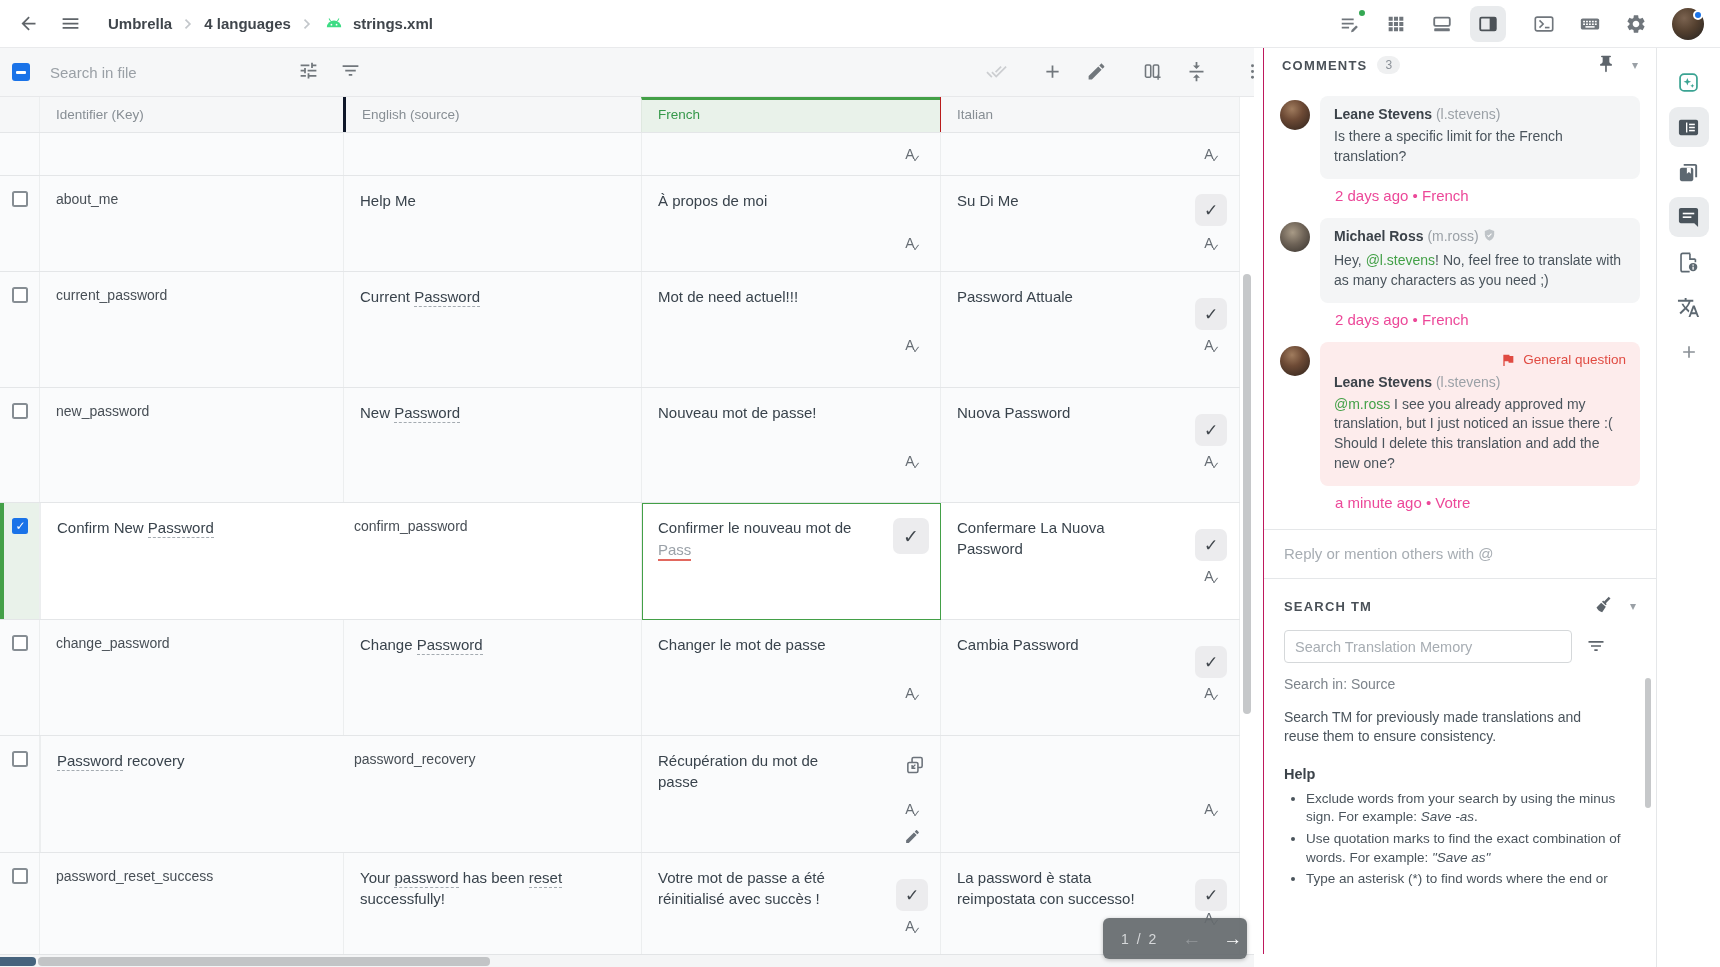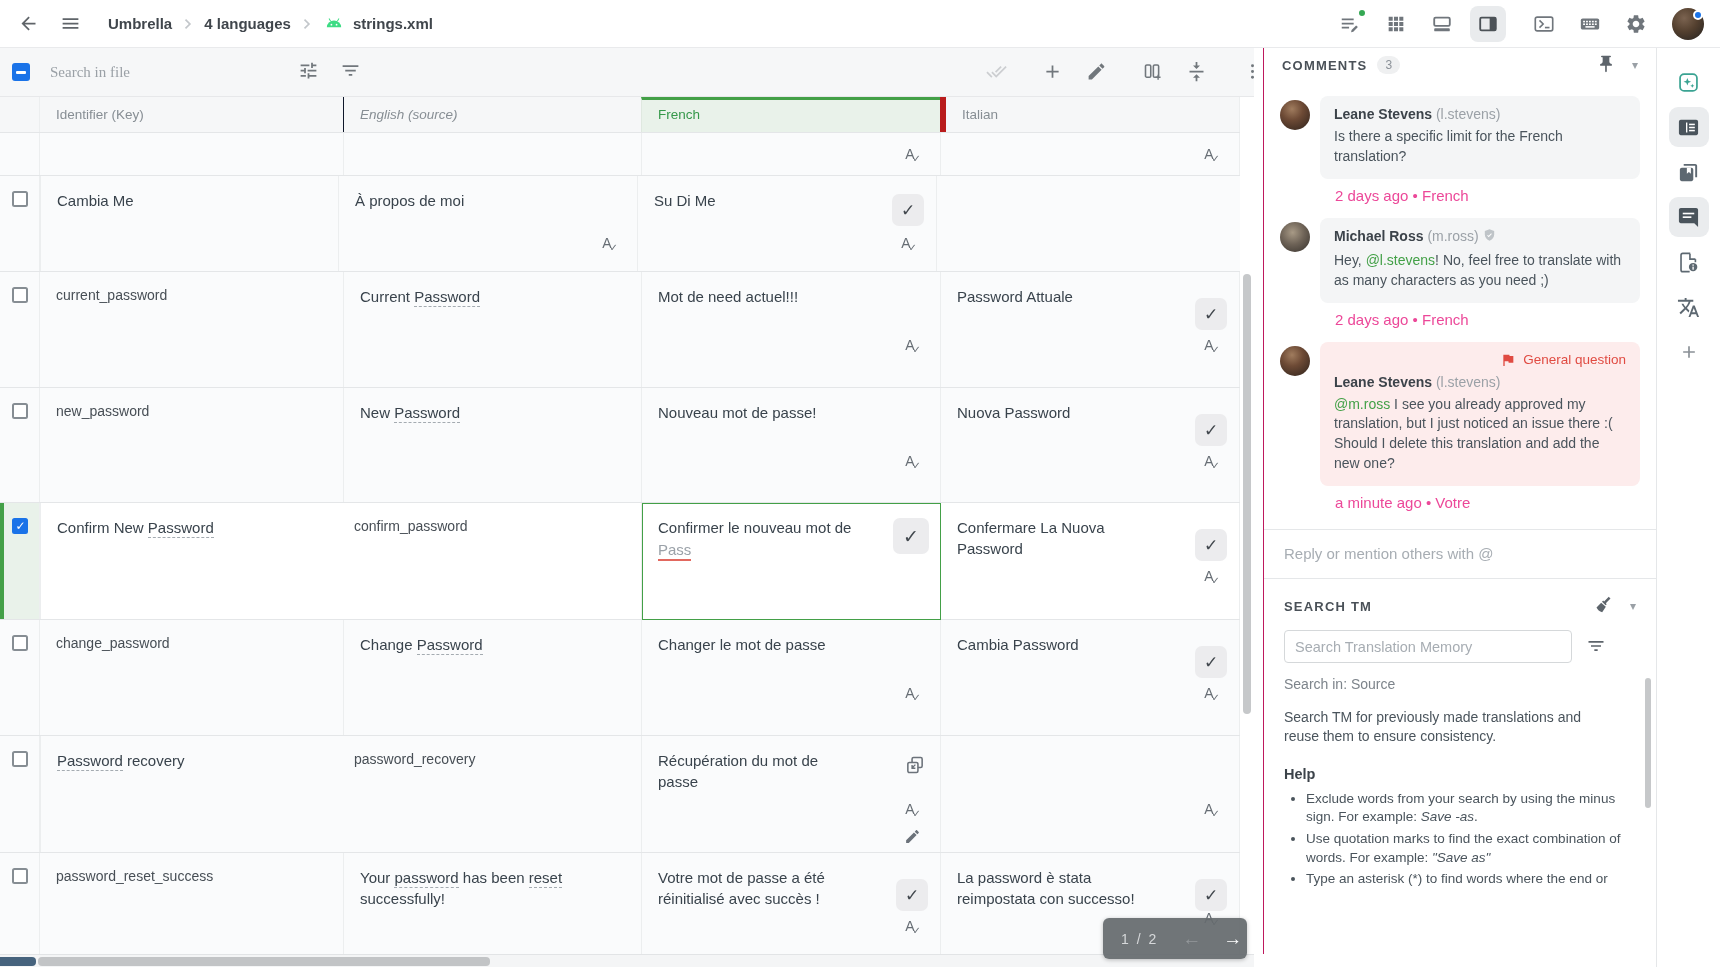--- a/index.html
+++ b/index.html
@@ -29,37 +29,37 @@
   .tb-avatar { position:relative; width:32px; height:32px; border-radius:50%; margin-left:8px; cursor:pointer;
     background:radial-gradient(circle at 38% 32%, #7b6350 0%, #54402f 45%, #23211f 100%); }
 
   
   .main { position:absolute; left:0; top:48px; width:1254px; height:919px; background:#fff; overflow:hidden; }
   .filterbar { position:absolute; left:0; top:0; width:1254px; height:49px; background:#f6f7f8;
     border-bottom:1px solid #e7e8ea; display:flex; align-items:center; padding-left:12px; }
   .cbx-master { width:18px; height:18px; border-radius:3px; background:#1a73e8; position:relative; cursor:pointer; flex:0 0 auto; }
   .cbx-master::after { content:""; position:absolute; left:4px; top:8px; width:10px; height:2.5px; background:#fff; border-radius:1px; }
   .searchfile { border:none; outline:none; background:transparent; font-size:15px; color:#4a5157;
-    margin-left:20px; width:230px; font-family:Liberation Serif, serif; }
+    margin-left:20px; width:230px; font-family:Liberation Sans, sans-serif; }
   .searchfile::placeholder { color:#9aa0a6; }
   .fb-ic { width:24px; height:24px; color:#71777c; cursor:pointer; }
   .fb-ic svg { width:21px; height:21px; fill:currentColor; }
   .fb-right { position:absolute; left:966px; top:0; height:49px; display:flex; align-items:center; }
   .fb-right .fb-ic { margin-left:20px; }
   .ic-disabled { color:#ccced1 !important; }
 
   .thead { position:absolute; left:0; top:49px; width:1240px; height:36px; display:flex;
     background:#f6f7f8; border-bottom:1px solid #e4e6e8; font-size:13.5px; color:#878e94; }
   .th { padding:10px 14px 0 16px; }
   .th-cb { width:40px; border-right:1px solid #eceeef; }
   .th-key { width:303px; }
-  .th-en { width:298px; border-left:1px solid #0f172a;font-style:italic; }
+  .th-en { width:298px; border-left:3px solid #0f172a; }
   .th-fr { width:299px; border-left:1px solid #dfe8e0; background:#e9f2ea; color:#35984a;
     border-top:3px solid #43a047; padding-top:7px; }
-  .th-it { width:300px; border-left:6px solid #b91c1c; border-right:1px solid #eceeef; }
+  .th-it { width:300px; border-left:1px solid #b91c1c; border-right:1px solid #eceeef; }
 
   .rows { position:absolute; left:0; top:85px; width:1240px; height:834px; overflow:hidden; }
   .trow { position:relative; display:flex; background:#fafbfc; border-bottom:1px solid #e4e6e8; }
   .cbcell { width:40px; border-right:1px solid #eceeef; padding-top:15px; display:flex; justify-content:center; }
   .cbx { width:16px; height:16px; border:2px solid #868d93; border-radius:2.5px; background:#fff; cursor:pointer; }
   .cbx.checked { background:#1a73e8; border-color:#1a73e8; position:relative; }
   .cbx.checked::after { content:"✓"; position:absolute; left:2px; top:-1px; color:#fff; font-size:12px; font-weight:700; }
   .cell { padding:14px 14px 0 16px; font-size:15px; color:#39434c; position:relative; line-height:1.4; }
   .c-key { width:303px; font-size:14px; color:#474e55; }
   .c-en { width:298px; border-left:1px solid #eceeef; }
@@ -430,21 +430,22 @@
         </div>
         <div class="cell c-it">
           <span class="spell peek"><i class="a">A</i><i class="ck">✓</i></span>
         </div>
       </div>
 
       <div class="trow" style="height:96px">
         <div class="cbcell">
             <span class="cbx"></span>
           </div>
-        <div class="cell c-en"><span><span>Cambia Me</span></span></div>
+        <div class="cell c-key">about_me</div>
+        <div class="cell c-en"><span><span>Help Me</span></span></div>
         <div class="cell c-fr">
           <span class="ttext"><span>À propos de moi</span></span>
           <span class="spell" style="top:58px"><i class="a">A</i><i class="ck">✓</i></span>
         </div>
         <div class="cell c-it">
           <span class="ttext"><span>Su Di Me</span></span>
           <button class="ap" style="top:18px">✓</button>
           <span class="spell" style="top:58px"><i class="a">A</i><i class="ck">✓</i></span>
         </div>
       </div>

